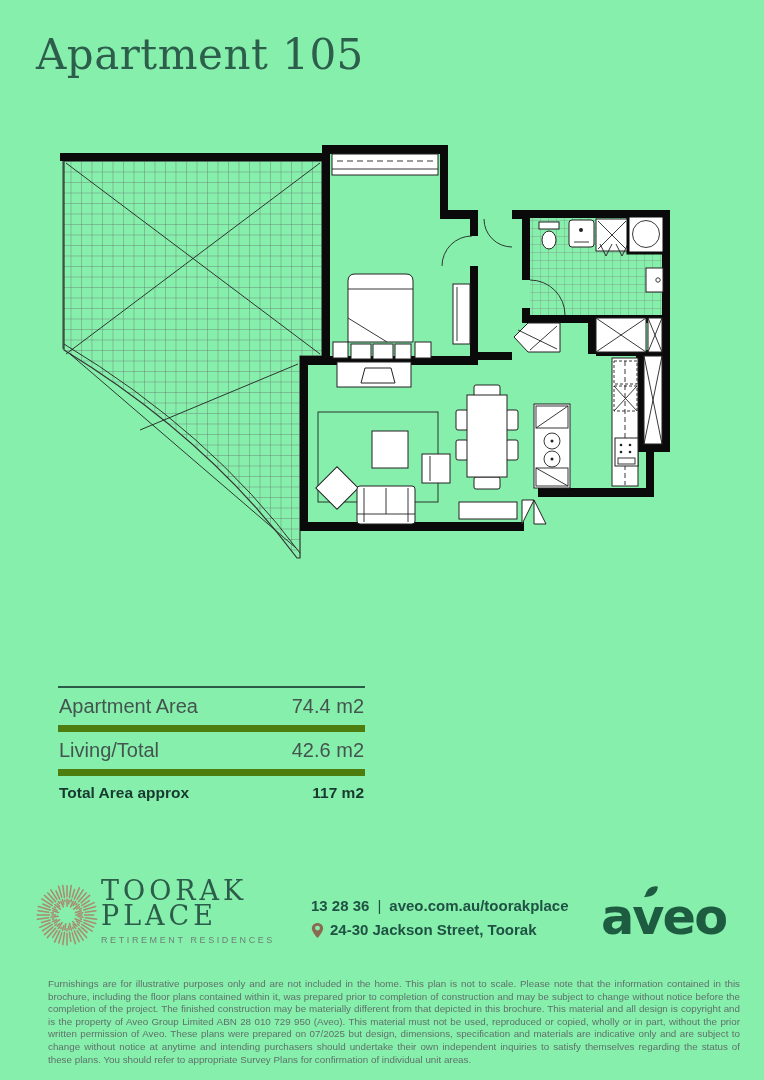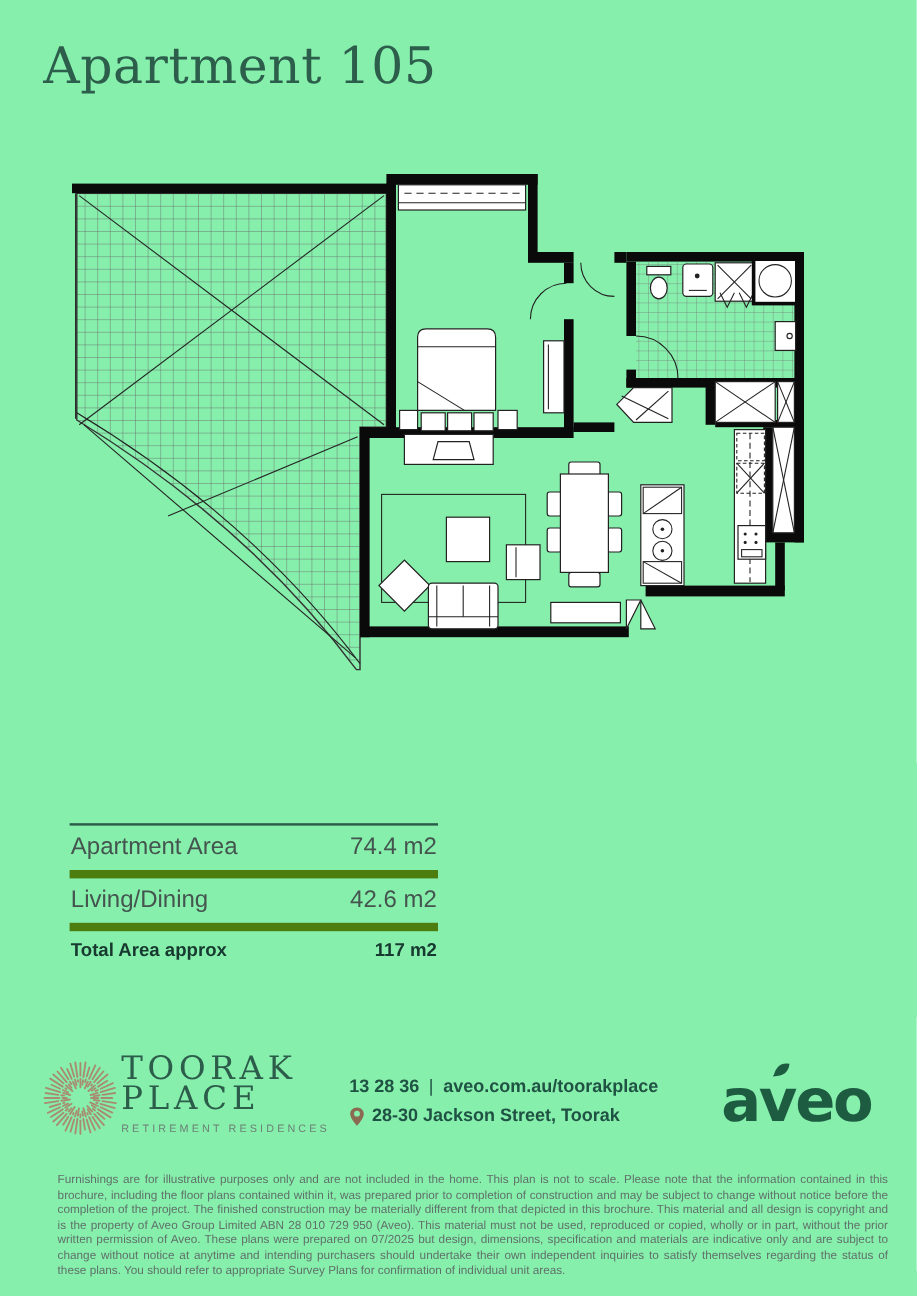--- a/index.html
+++ b/index.html
@@ -23,21 +23,21 @@
         padding:8px 1px 0 1px;font-size:15.5px;font-weight:bold;color:#17392f;}
 
   
   .footer{position:absolute;left:0;top:876px;width:764px;height:92px;}
   .sunburst{position:absolute;left:36px;top:8px;}
   .brand{position:absolute;left:101px;top:2px;}
   .brand-line{font-family:"DejaVu Serif",serif;font-size:27px;line-height:25px;
         letter-spacing:4px;color:#2c5c4a;}
   .brand-tag{margin-top:7px;font-size:9px;letter-spacing:2.6px;color:#6d7f76;}
   .contact{position:absolute;left:291px;top:18px;color:#1f5243;font-weight:bold;font-size:15px;}
-  .contact-line{display:flex;align-items:center;gap:6px;line-height:24px;}
+  .contact-line{display:flex;align-items:center;gap:6px;line-height:24px;margin-left:20px;}
   .sep{font-weight:normal;color:#1f5243;padding:0 2px;}
   .aveo{position:absolute;left:601px;top:6px;}
 
   .disclaimer{position:absolute;left:36px;top:966px;width:692px;margin:12px;
         font-size:9.8px;line-height:12.6px;color:#60716a;text-align:justify;}
   .k{stroke:#222;fill:#fff;stroke-width:1;}
   .thin{stroke:#222;fill:none;stroke-width:0.9;}
 </style>
 </head>
 <body>
@@ -231,21 +231,21 @@
     </svg>
   </div>
 
   <section class="specs">
     <div class="spec-table">
       <div class="spec-row">
         <span>Apartment Area</span>
         <span>74.4 m2</span>
       </div>
       <div class="spec-row">
-        <span>Living/Dining</span>
+        <span>Living/Total</span>
         <span>42.6 m2</span>
       </div>
       <div class="spec-total">
         <span>Total Area approx</span>
         <span>117 m2</span>
       </div>
     </div>
   </section>
 
   <div class="footer">
@@ -353,21 +353,21 @@
       <div class="contact-line">
         <span>13 28 36</span>
         <span class="sep">|</span>
         <span>aveo.com.au/toorakplace</span>
       </div>
       <div class="contact-line">
         <svg width="13" height="17" viewBox="0 0 24 30">
           <path d="M12,1 C6,1 1.5,5.5 1.5,11 C1.5,18 12,29 12,29 C12,29 22.5,18 22.5,11 C22.5,5.5 18,1 12,1 Z
                    M12,15 A4.5,4.5 0 1 1 12,6 A4.5,4.5 0 1 1 12,15 Z" fill="#8a6a50" fill-rule="evenodd"></path>
         </svg>
-        <span>28-30 Jackson Street, Toorak</span>
+        <span>24-30 Jackson Street, Toorak</span>
       </div>
     </div>
 
     <svg class="aveo" width="128" height="62" viewBox="0 0 135 64">
       <path d="M46,15 Q49,2 60,4 Q59,15 46,15 Z" fill="#1d5c41"></path>
       <path d="M46,15 Q52,9 56,7" stroke="#1d5c41" stroke-width="1.2" fill="none"></path>
       <text x="0" y="54" font-family="DejaVu Sans, sans-serif" font-weight="bold" font-size="52" letter-spacing="-2" fill="#1d5c41">aveo</text>
     </svg>
   </div>
 

